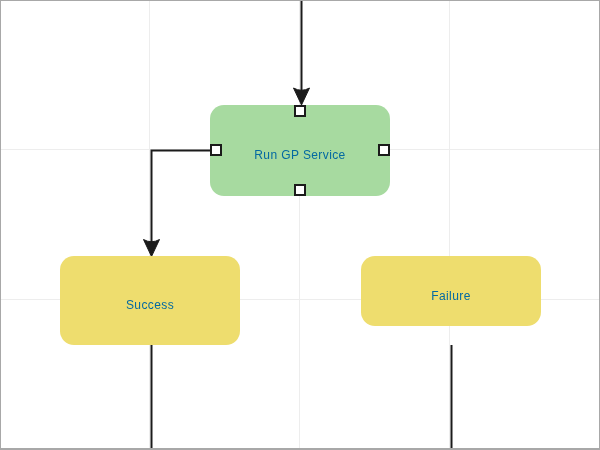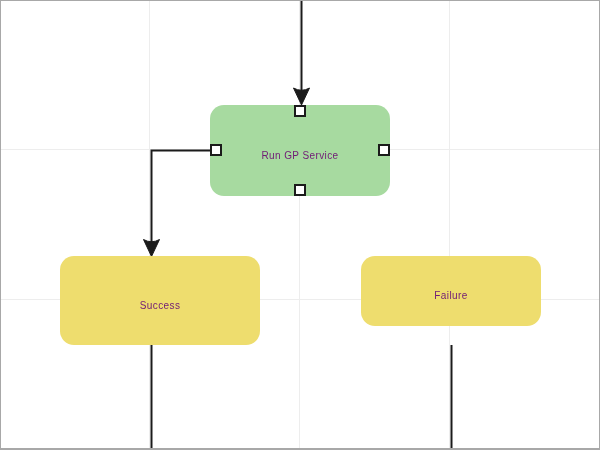--- a/index.html
+++ b/index.html
@@ -49,30 +49,30 @@
 
   .node {
     position: absolute;
     border-radius: 14px;
     display: flex;
     align-items: center;
     justify-content: center;
   }
 
   .node-label {
-    font-size: 10px;
+    font-size: 12px;
     letter-spacing: 0.4px;
-    color: #701a75;
+    color: #0369a1;
     white-space: nowrap;
     user-select: none;
     margin-top: 9px;
   }
 
   #node-rungp   { left: 209px; top: 104px; width: 180px; height: 91px; }
-  #node-success { left: 59px;  top: 255px; width: 200px; height: 89px; }
+  #node-success { left: 59px;  top: 255px; width: 180px; height: 89px; }
   #node-failure { left: 360px; top: 255px; width: 180px; height: 70px; }
 
   .handle {
     position: absolute;
     width: 8px;
     height: 8px;
     background: #ffffff;
     border: 2px solid #1b1b1b;
   }
 

